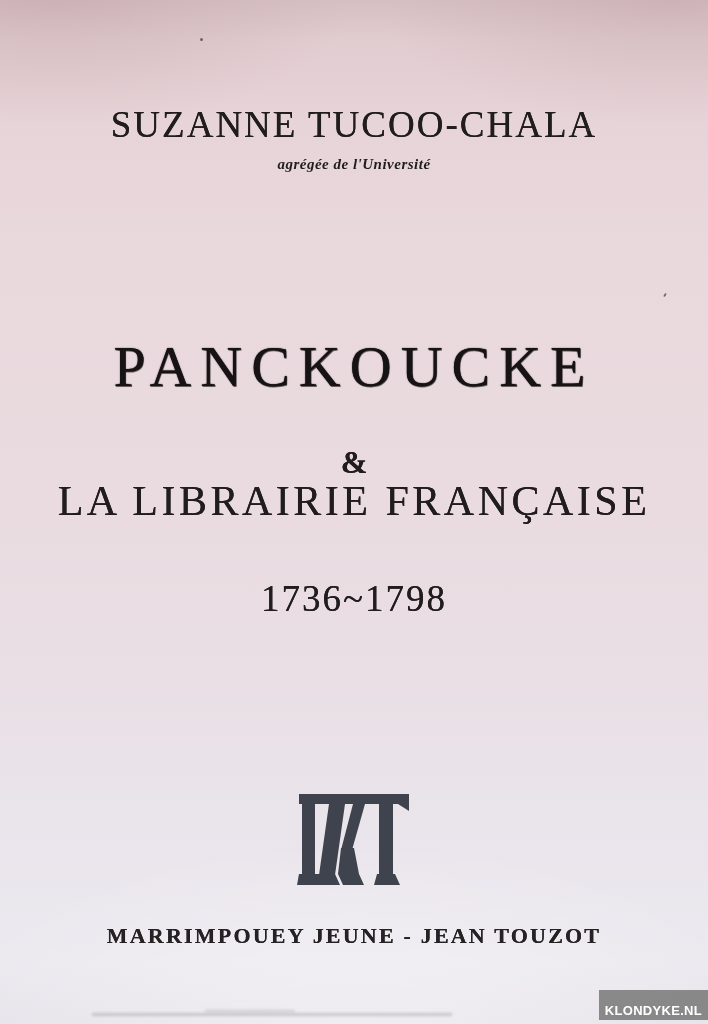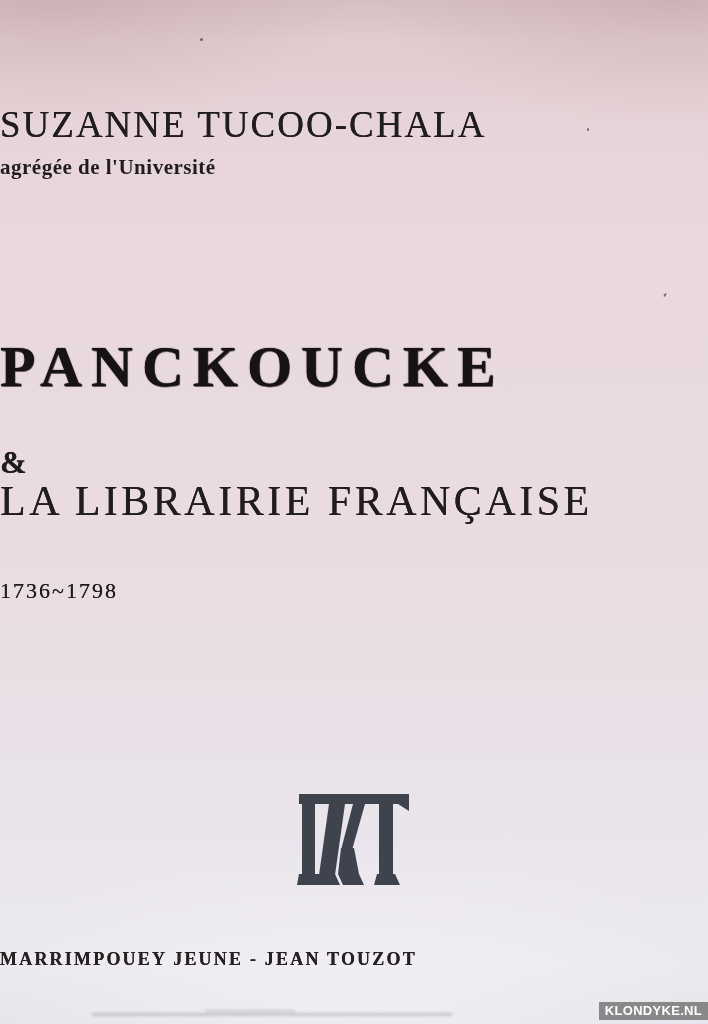--- a/index.html
+++ b/index.html
@@ -11,39 +11,39 @@
     font-family:"Liberation Serif", serif;
     color:#211d1e;
     background:
       radial-gradient(ellipse 420px 180px at 8% 0%, rgba(182,148,152,.30), rgba(182,148,152,0) 70%),
       radial-gradient(ellipse 420px 180px at 95% 0%, rgba(182,148,152,.28), rgba(182,148,152,0) 70%),
       radial-gradient(ellipse 600px 300px at 50% 104%, rgba(255,255,255,.45), rgba(255,255,255,0) 75%),
       linear-gradient(180deg,
         #d6bfc3 0%, #e1ccd0 4%, #e7d4d8 12%, #e9d9dd 28%,
         #e9dbe0 48%, #e9dfe5 66%, #eae5ec 82%, #ebe9ef 94%, #e5e2e9 100%);
   }
-  .line{position:absolute;left:0;right:0;line-height:1;white-space:nowrap;}
+  .line{position:absolute;left:0;right:0;text-align:center;line-height:1;white-space:nowrap;}
   .ink{text-shadow:0 0 .6px currentColor;}
   .author{top:106px;font-size:37px;letter-spacing:2px;}
-  .affil{top:157px;font-size:21px;font-weight:bold;letter-spacing:.5px;}
+  .affil{top:157px;font-size:15px;font-weight:bold;font-style:italic;letter-spacing:.5px;}
   .t1{top:290px;font-size:31px;letter-spacing:3px;}
-  .t2{top:338px;font-size:58px;font-weight:bold;letter-spacing:9px;color:#171314;
+  .t2{top:338px;font-size:58px;font-weight:normal;letter-spacing:9px;color:#171314;
       text-shadow:0 0 1.2px #171314, .6px .6px 0 rgba(23,19,20,.55);}
   .amp{top:446px;font-size:32px;font-weight:bold;}
   .sub{top:480px;font-size:42px;letter-spacing:3.5px;}
-  .dates{top:580px;font-size:22px;letter-spacing:2px;}
+  .dates{top:580px;font-size:37px;letter-spacing:2px;}
   .logo{position:absolute;top:792px;left:50%;transform:translateX(-50%);
         width:114px;height:98px;color:#3f434d;}
-  .imprint{top:950px;font-size:18px;font-weight:bold;letter-spacing:2.2px;color:#262122;}
+  .imprint{top:925px;font-size:22px;font-weight:bold;letter-spacing:2.2px;color:#262122;}
   .watermark{
     position:absolute;right:0;bottom:4px;
     background:rgba(123,123,123,.88);color:#fff;
     font-family:"Liberation Sans", sans-serif;
     font-size:13px;font-weight:bold;letter-spacing:.3px;
-    padding:2px 6px 3px 6px;line-height:1;text-align:right;
+    padding:14px 6px 3px 6px;line-height:1;text-align:right;
   }
   .speck{position:absolute;background:#4a4044;border-radius:50%;opacity:.75;}
   .sp1{left:200px;top:38px;width:3px;height:3px;}
   .sp2{left:587px;top:128px;width:2px;height:3px;}
   .sp3{left:664px;top:293px;width:2px;height:4px;transform:rotate(35deg);}
   .smudge{position:absolute;background:#8a8890;filter:blur(1.5px);}
   .sm1{left:92px;top:1013px;width:360px;height:3px;opacity:.40;}
   .sm2{left:205px;top:1010px;width:90px;height:2px;opacity:.35;}
 </style>
 </head>

